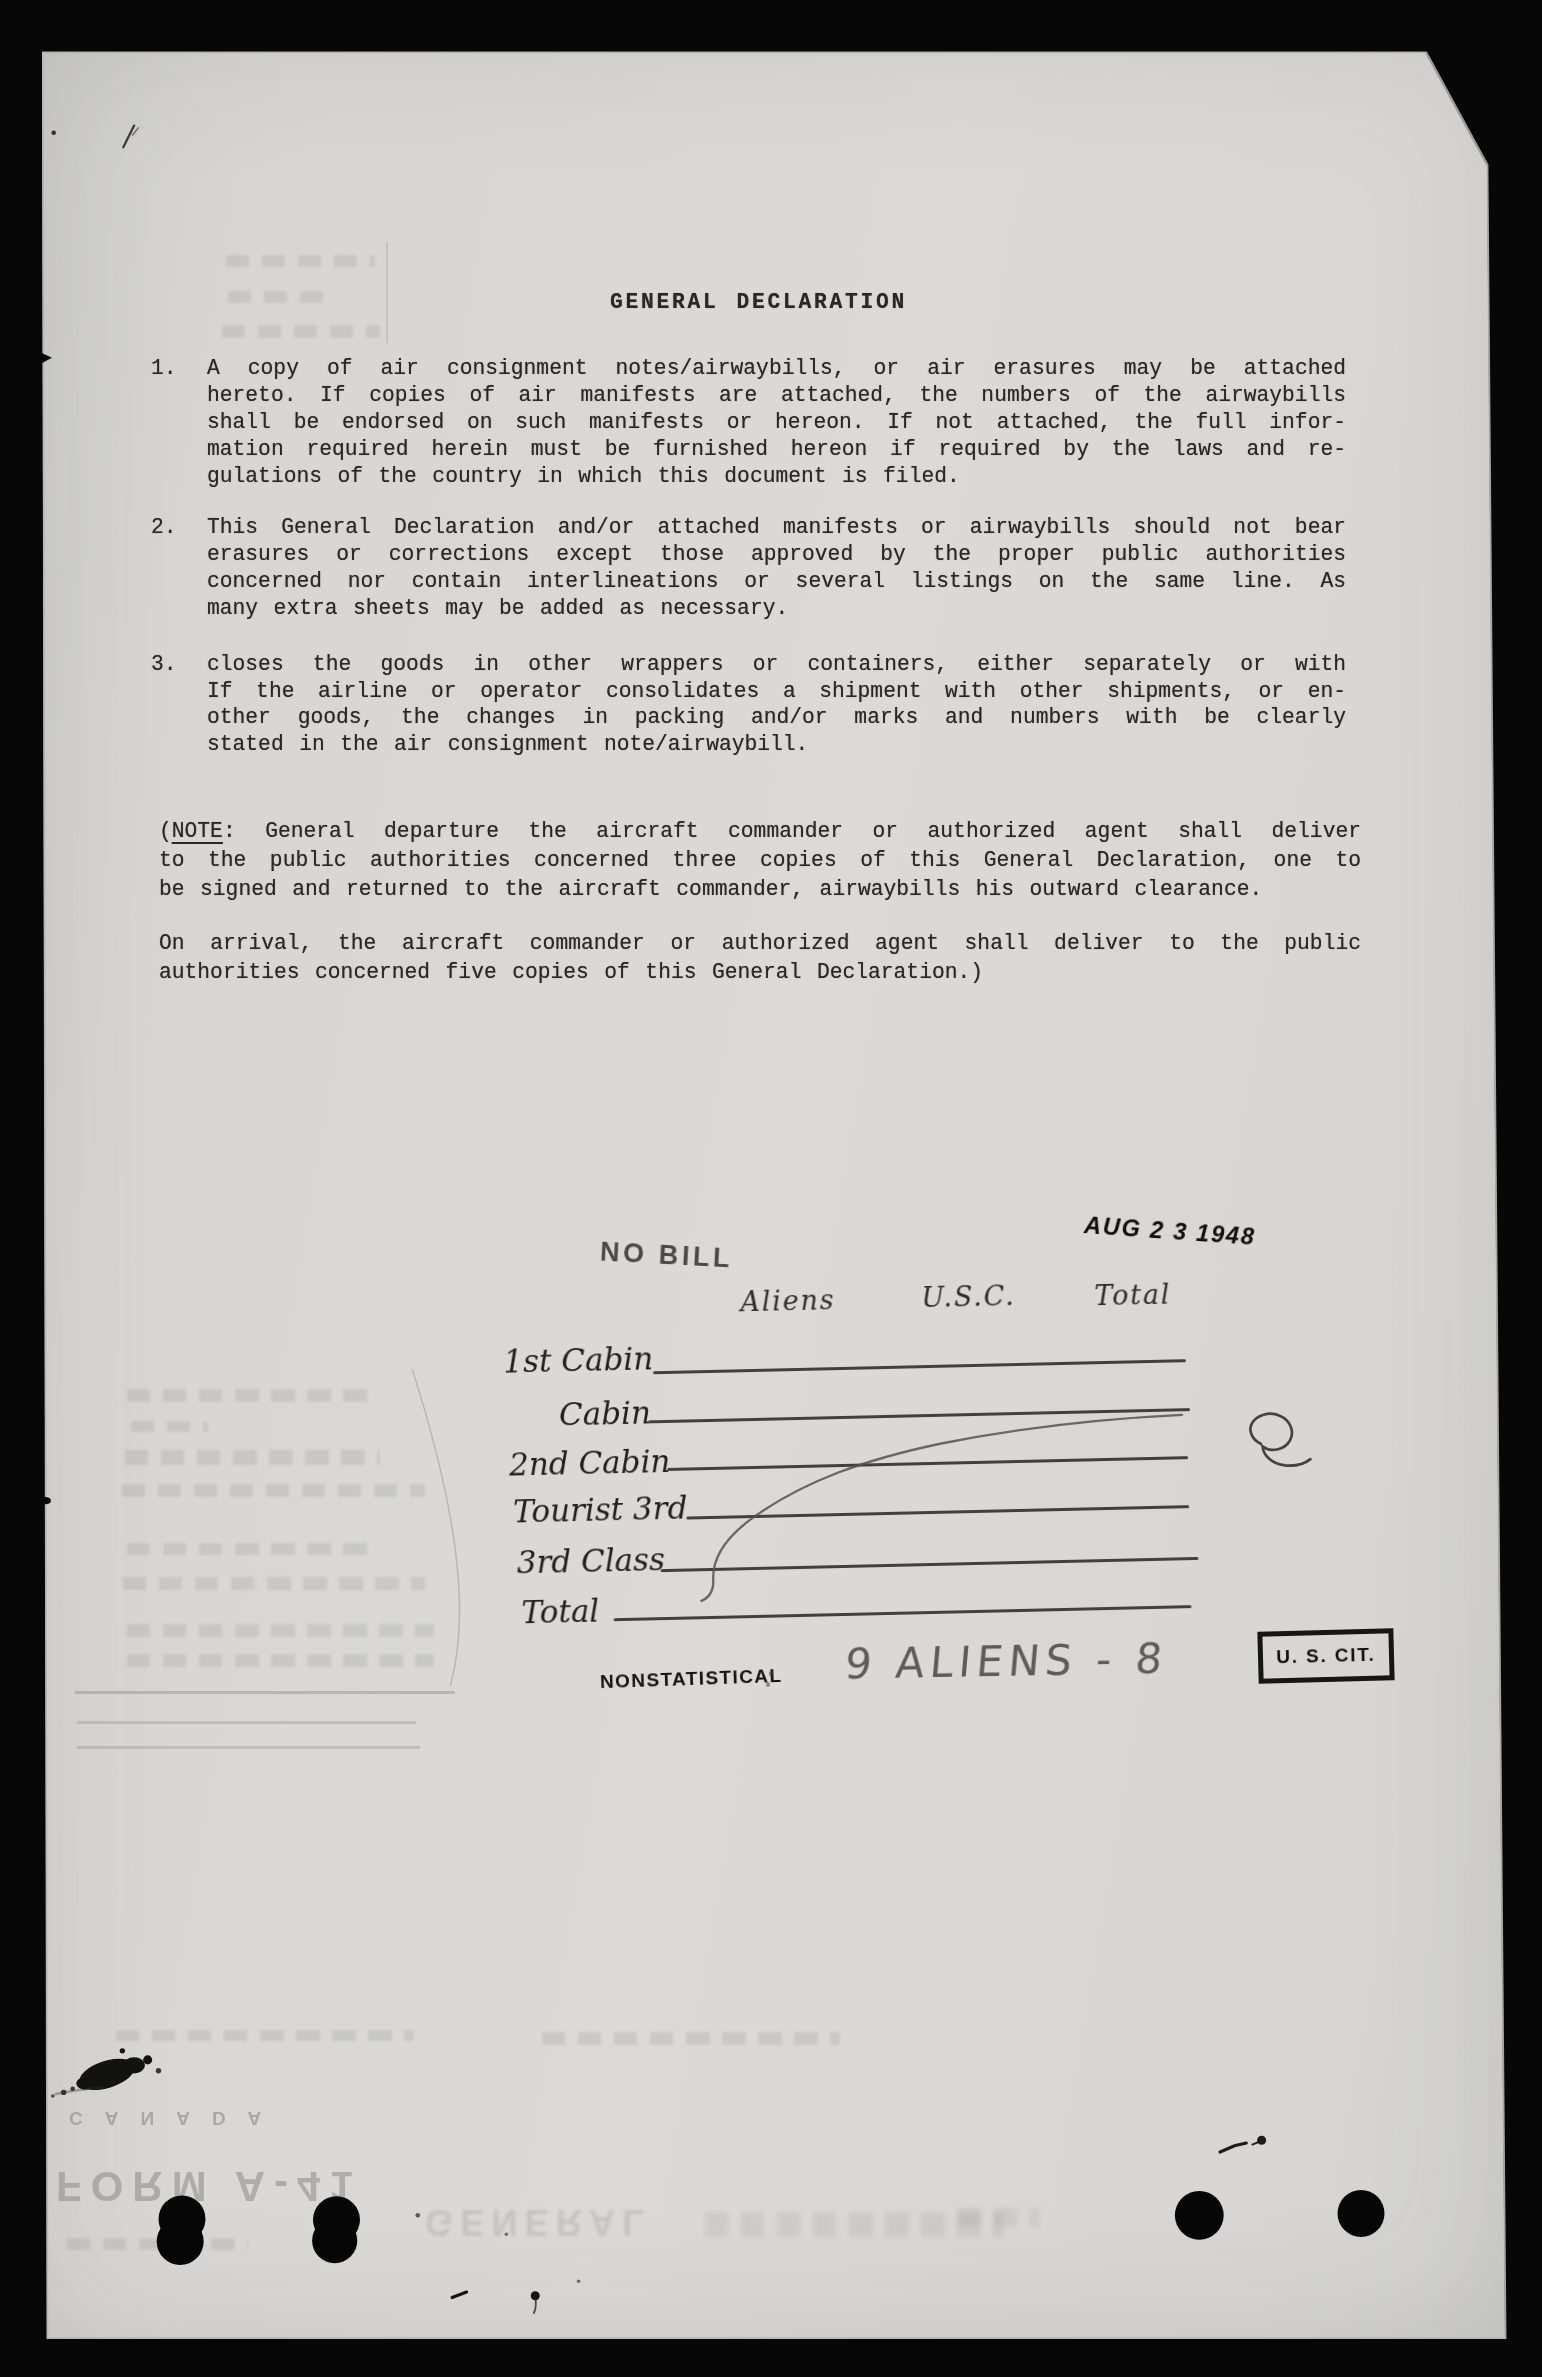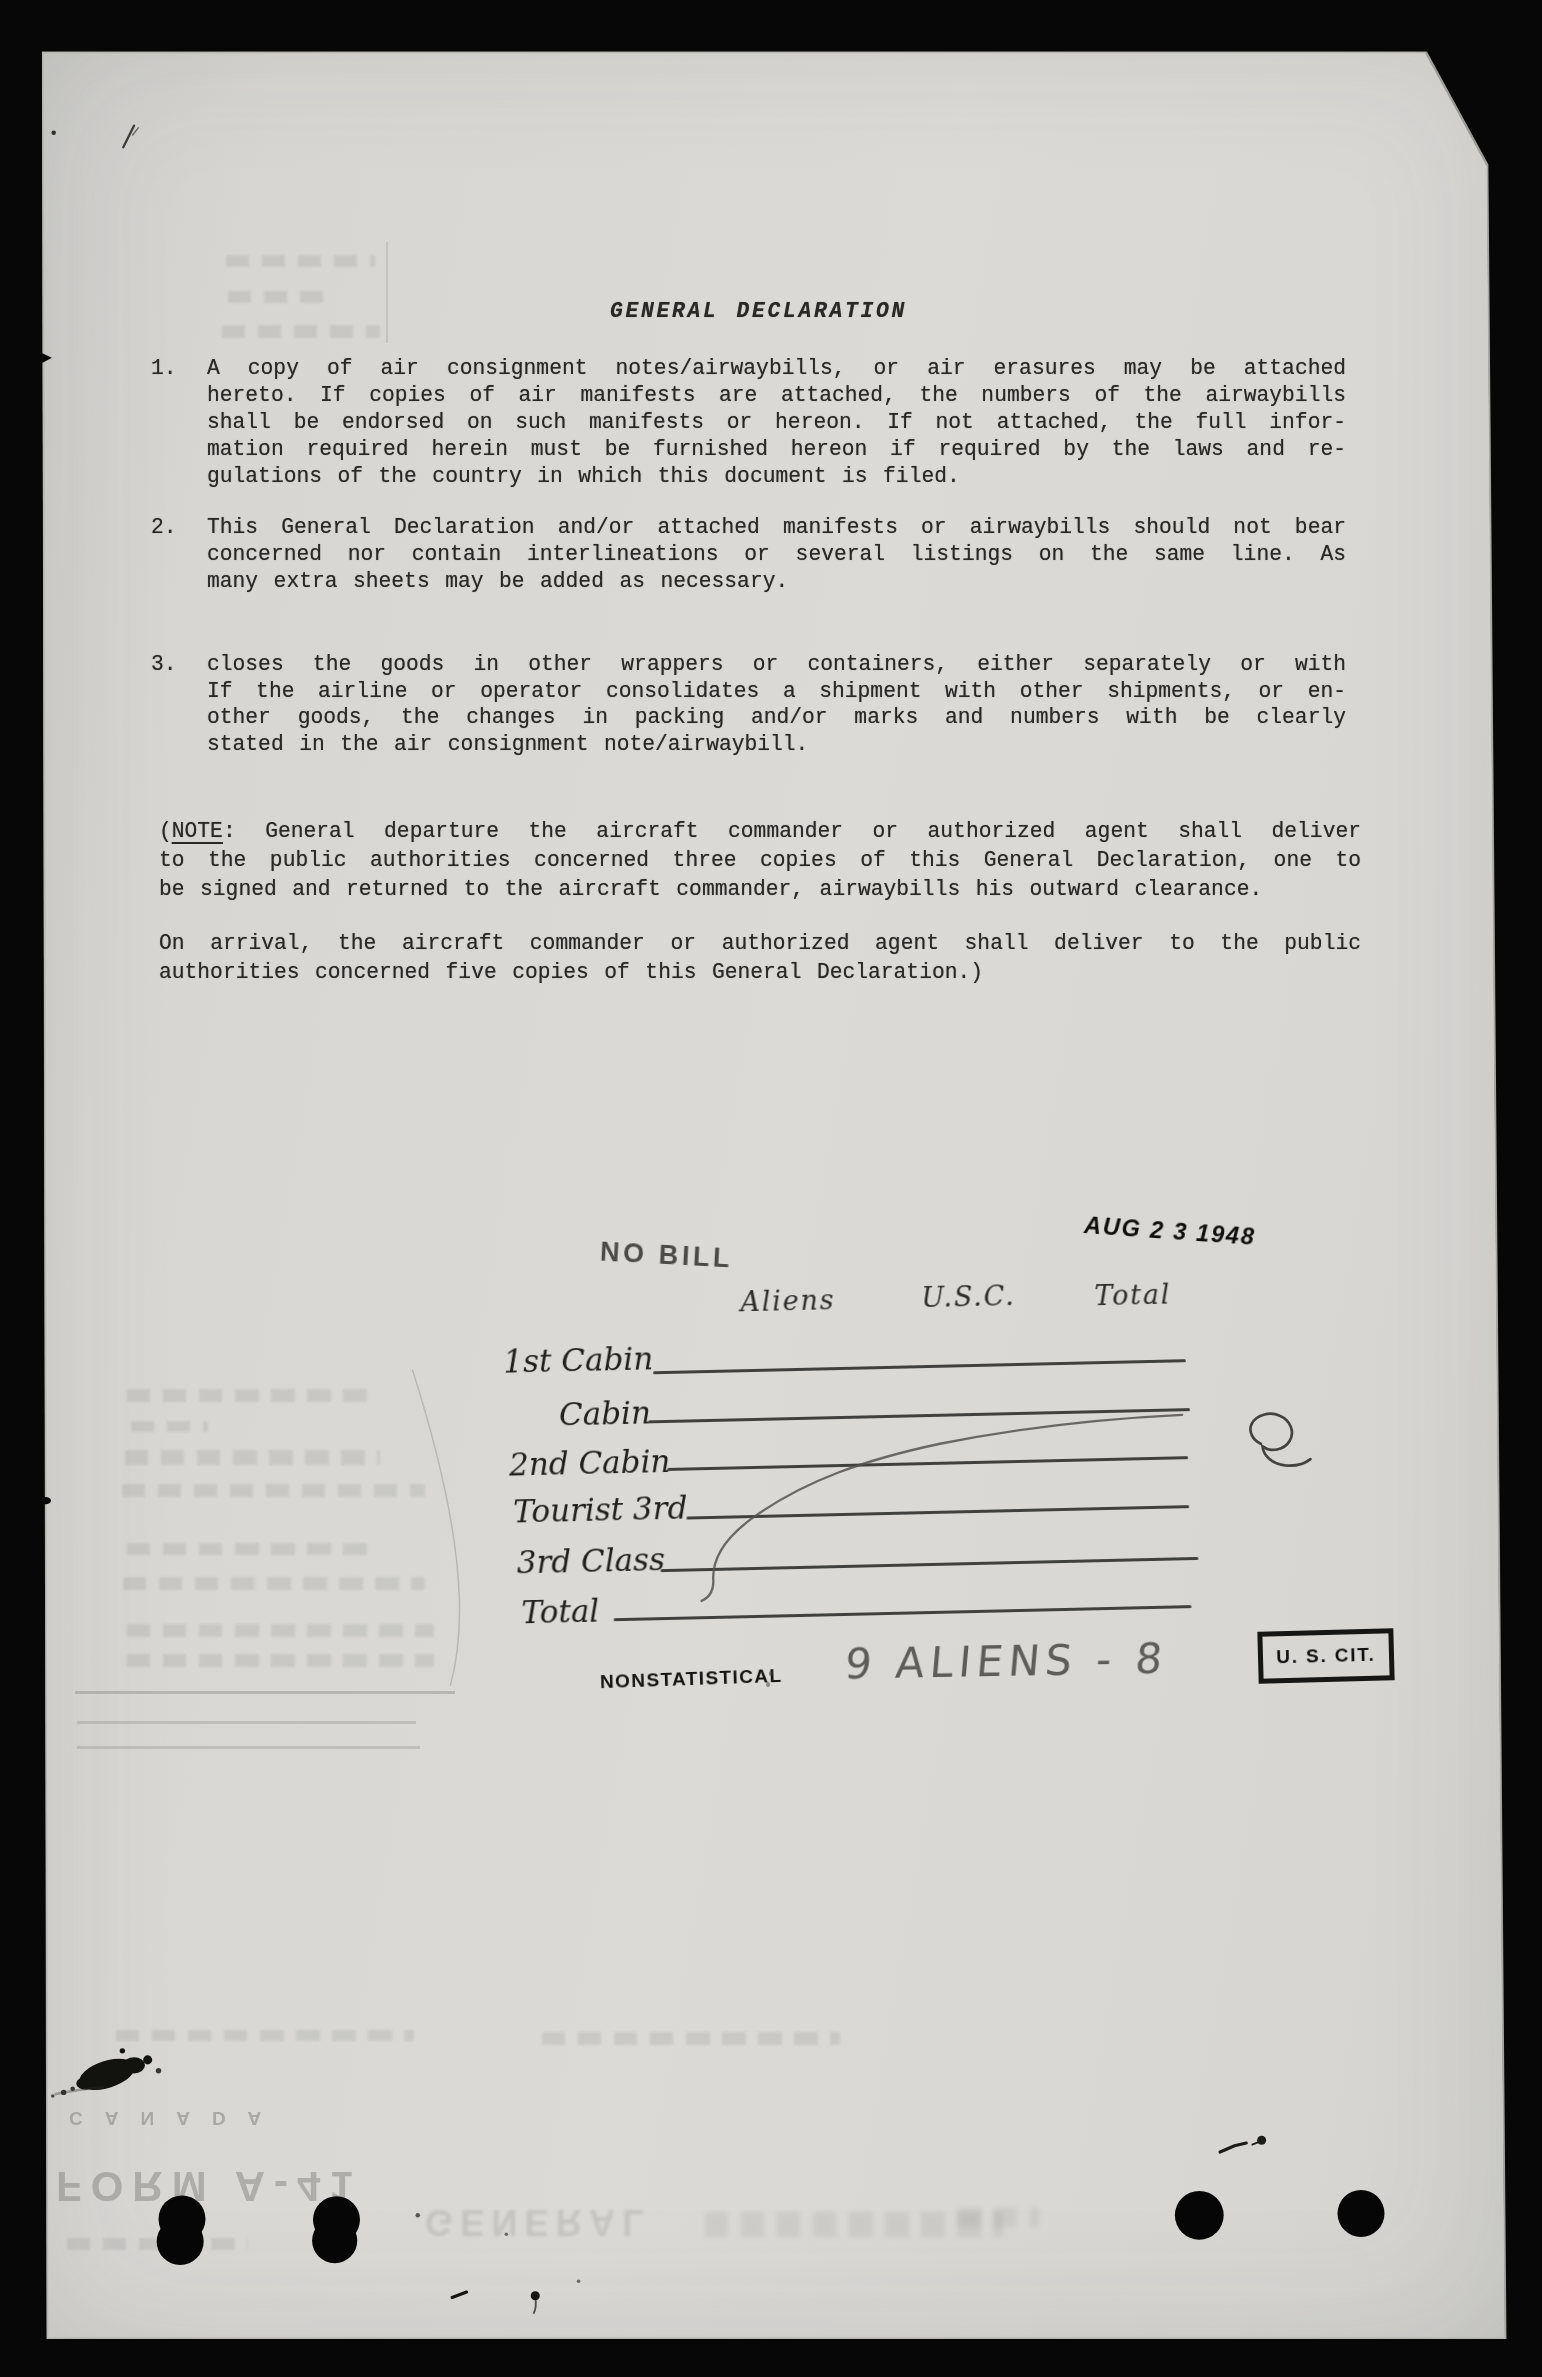--- a/index.html
+++ b/index.html
@@ -53,34 +53,35 @@
   .ghostword{left:425px;top:2201px;font-size:36px;letter-spacing:7.2px;opacity:.16;filter:blur(1.8px);color:#5a5a56;}
   .speck{position:absolute;background:#3a3a38;border-radius:50%;}
   svg.overlay{position:absolute;left:0;top:0;pointer-events:none;}
 </style>
 </head>
 <body>
 
 <div id="root">
   <div class="paper"></div>
 
-  <div class="typed title" style="left:578px;top:298px;width:361px;font-style:italic;">GENERAL DECLARATION</div>
+  <div class="typed title" style="left:578px;top:289px;width:361px;">GENERAL DECLARATION</div>
 
   <div class="typed" style="left:207px;top:355px;width:1139px;">
     <span class="pnum">1.</span>
     <div class="jline">A copy of air consignment notes/airwaybills, or air erasures may be attached</div>
     <div class="jline">hereto.  If copies of air manifests are attached, the numbers of the airwaybills</div>
     <div class="jline">shall be endorsed on such manifests or hereon.  If not attached, the full infor-</div>
     <div class="jline">mation required herein must be furnished hereon if required by the laws and re-</div>
     <div class="lline">gulations of the  country in which this document is filed.</div>
   </div>
 
   <div class="typed" style="left:207px;top:514px;width:1139px;">
     <span class="pnum">2.</span>
     <div class="jline">This General Declaration and/or attached manifests or airwaybills should not bear</div>
+    <div class="jline">erasures or corrections except those approved by the proper public authorities</div>
     <div class="jline">concerned nor contain interlineations or several listings on the same line.  As</div>
     <div class="lline">many extra sheets may be added as necessary.</div>
   </div>
 
   <div class="typed" style="left:207px;top:651px;width:1139px;line-height:26.6px;">
     <span class="pnum">3.</span>
     <div class="jline">closes the goods in other wrappers or containers, either separately or with</div>
     <div class="jline">If the airline or operator consolidates a shipment with other shipments, or en-</div>
     <div class="jline">other goods, the changes in packing and/or marks and numbers with be clearly</div>
     <div class="lline">stated in the air consignment note/airwaybill.</div>

